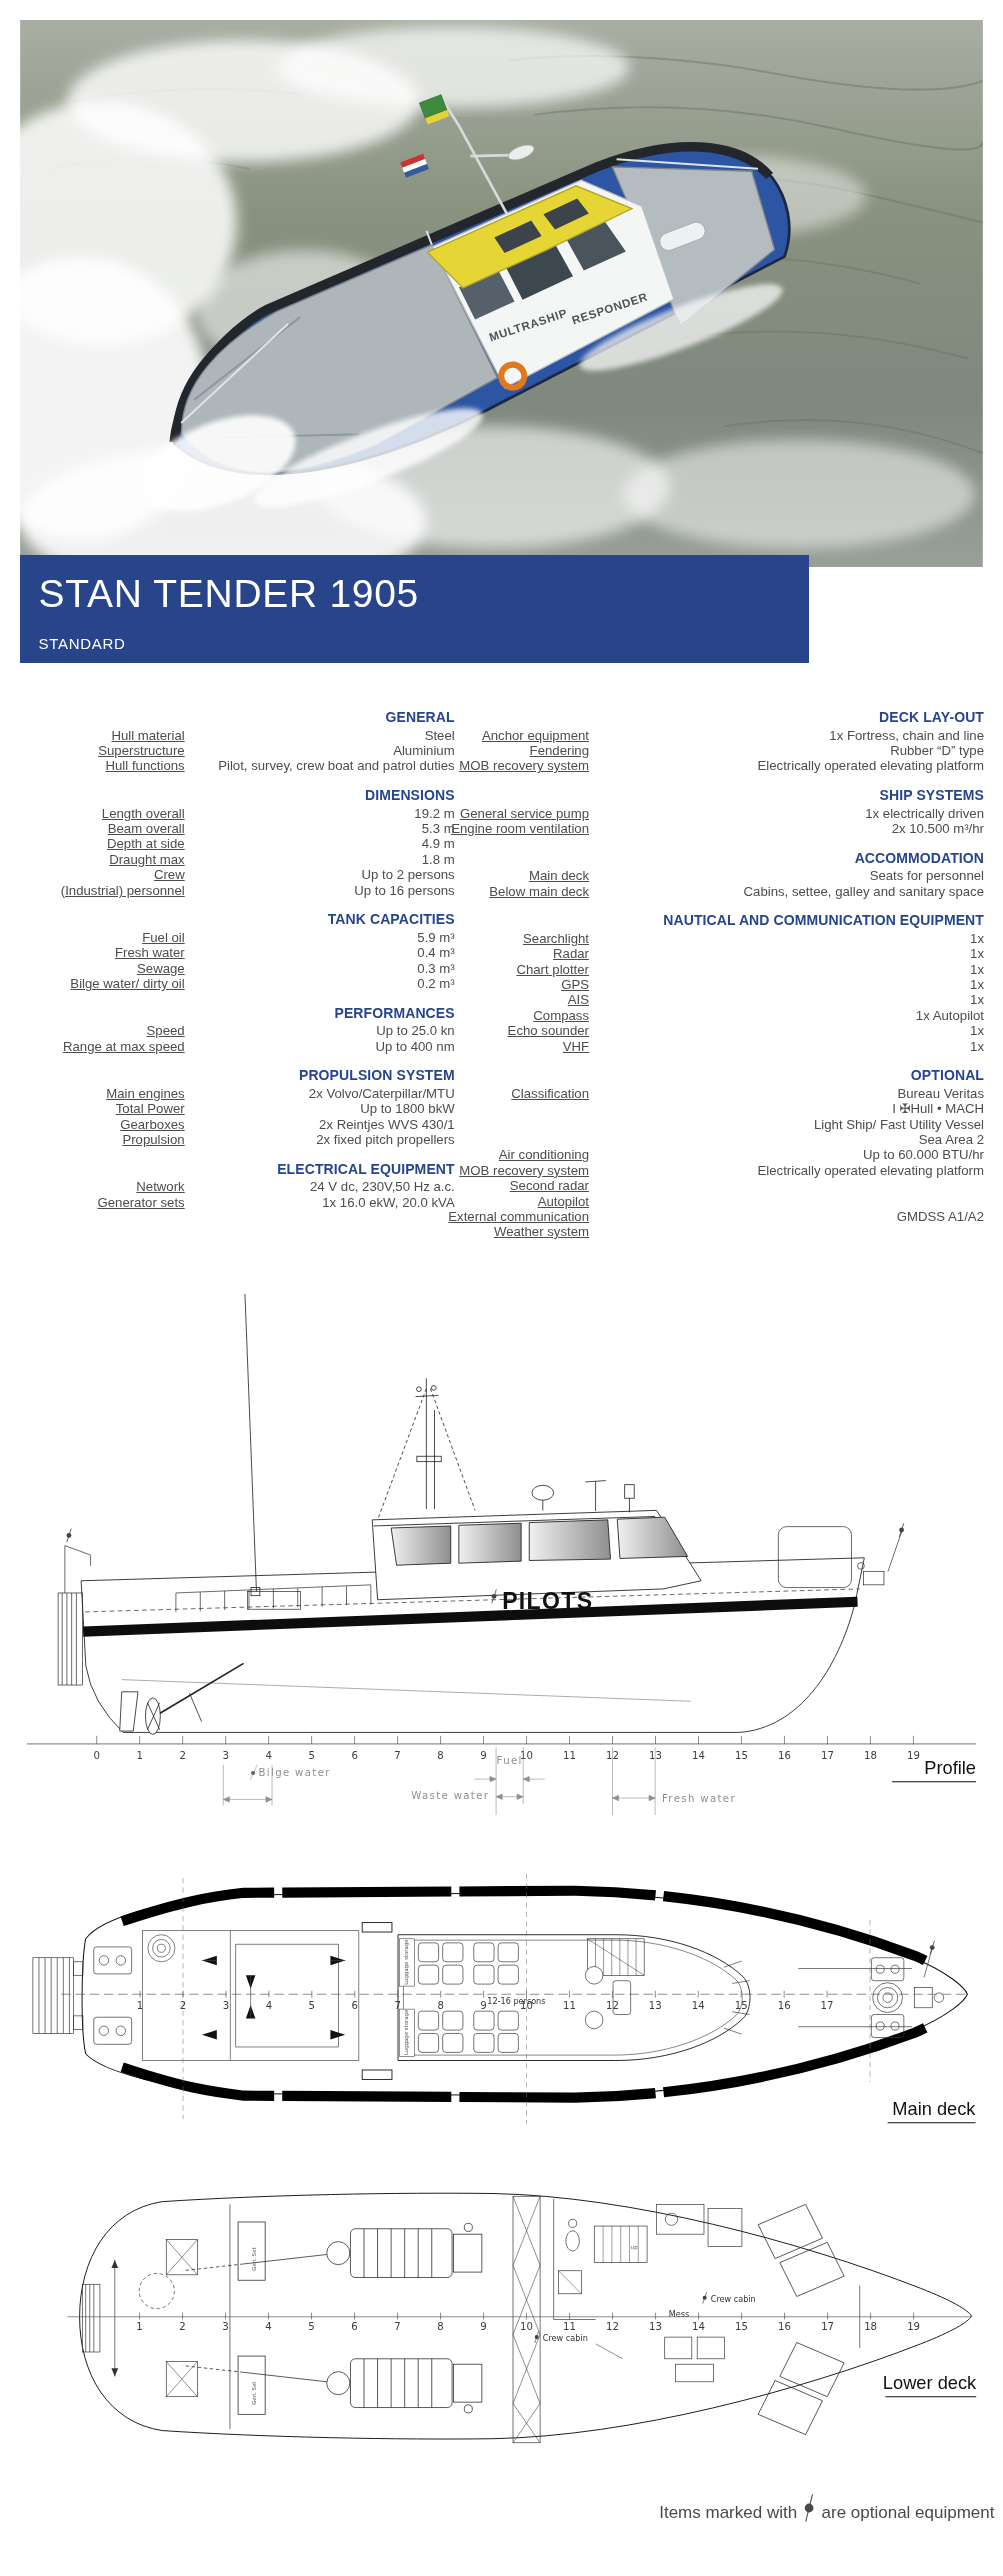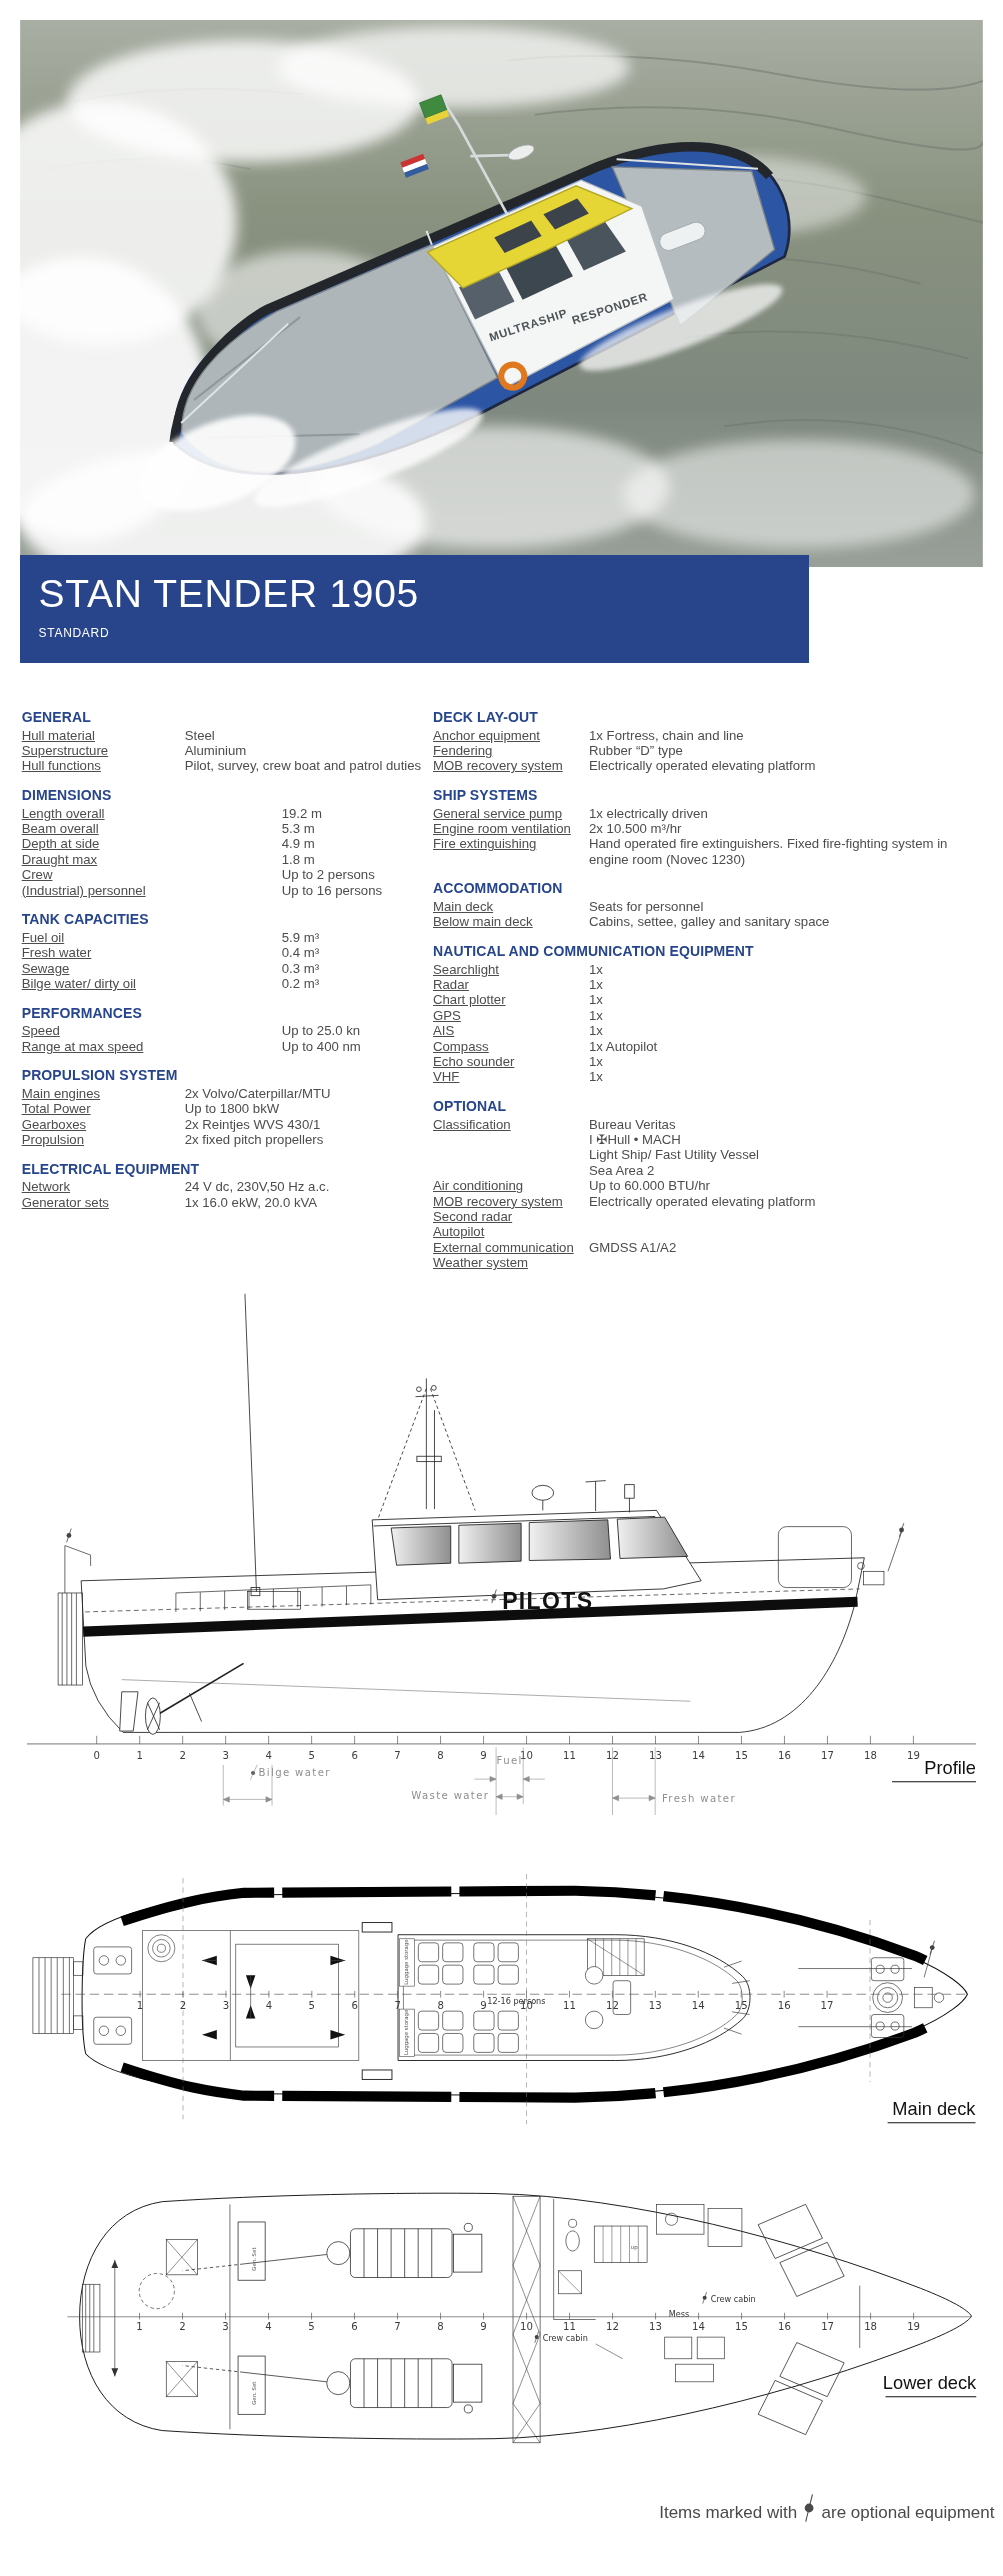--- a/index.html
+++ b/index.html
@@ -3,23 +3,23 @@
 <meta charset="utf-8">
 <style>
   html,body{margin:0;padding:0;background:#fff;}
   body{width:1004px;height:2576px;position:relative;font-family:"Liberation Sans",sans-serif;color:var(--body-text,#4d4d4d);}
   .abs{position:absolute;}
   
   .photo-wrap{left:20.3px;top:20.3px;width:963px;height:547px;overflow:hidden;}
   
   .banner{left:20.3px;top:555px;width:789px;height:108px;background:var(--banner-blue,#28458c);color:#fff;box-sizing:border-box;padding:17.6px 0 0 18.3px;}
   .banner-title{font-size:39px;line-height:41px;letter-spacing:0.7px;}
-  .banner-sub{font-size:12px;line-height:20.3px;margin-top:9px;letter-spacing:0.7px;}
+  .banner-sub{font-size:15px;line-height:20.3px;margin-top:20px;letter-spacing:0.7px;}
   
-  .spec-col{top:710px;font-size:13.2px;line-height:15.4px;}
+  .spec-col{top:710px;font-size:13.2px;line-height:15.4px;text-align:right;}
   .col-left{left:21.7px;width:433px;}
   .col-right{left:433px;width:551px;}
   .section{margin-bottom:14.2px;}
   .section-title{font-weight:bold;font-size:14px;line-height:15.6px;color:var(--heading-blue,#27458d);margin-bottom:2px;letter-spacing:0.1px;}
   .spec-row{display:flex;}
   .spec-label{flex:0 0 163px;text-decoration:underline;}
   .col-right .spec-label{flex:0 0 156px;}
   .spec-value{flex:1;white-space:pre-line;}
   .section.indent .spec-value{padding-left:97px;}
   
@@ -264,24 +264,20 @@
     <div class="section">
       <div class="section-title">SHIP SYSTEMS</div>
       <div class="spec-row">
         <div class="spec-label">General service pump</div>
         <div class="spec-value">1x electrically driven</div>
       </div>
       <div class="spec-row">
         <div class="spec-label">Engine room ventilation</div>
         <div class="spec-value">2x 10.500 m³/hr</div>
       </div>
-      <div class="spec-row">
-        <div class="spec-label">Fire extinguishing</div>
-        <div class="spec-value">Hand operated fire extinguishers. Fixed fire-fighting system in engine room (Novec 1230)</div>
-      </div>
     </div>
     <div class="section">
       <div class="section-title">ACCOMMODATION</div>
       <div class="spec-row">
         <div class="spec-label">Main deck</div>
         <div class="spec-value">Seats for personnel</div>
       </div>
       <div class="spec-row">
         <div class="spec-label">Below main deck</div>
         <div class="spec-value">Cabins, settee, galley and sanitary space</div>

